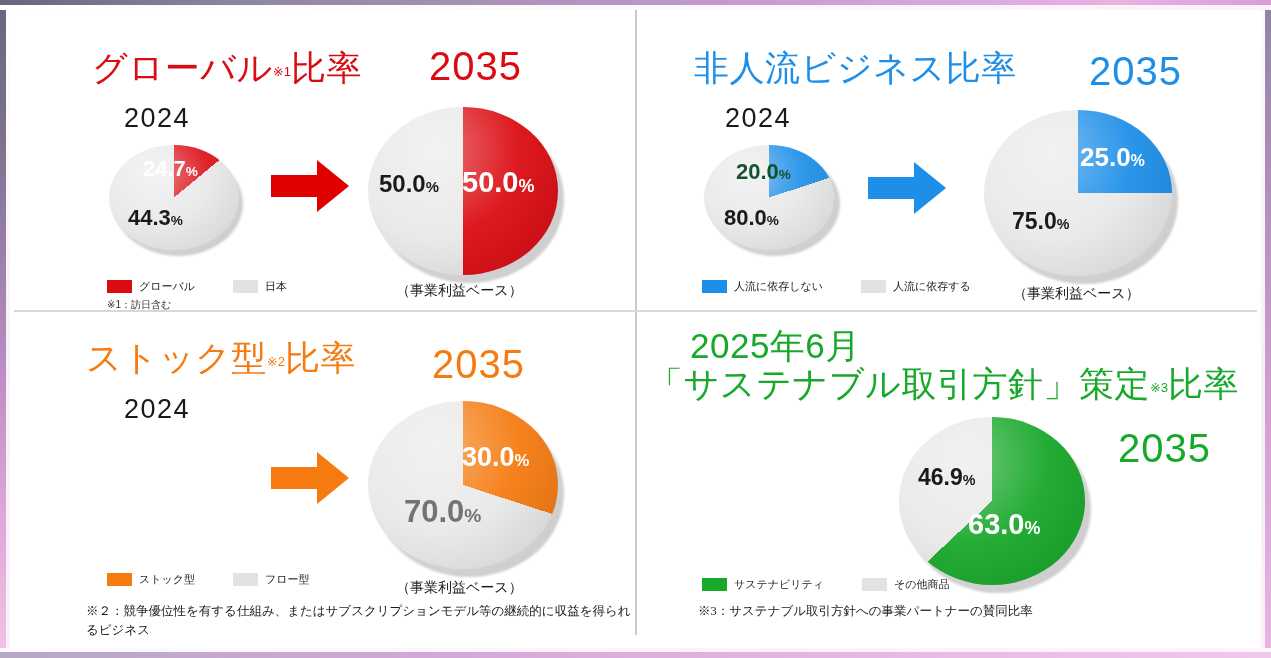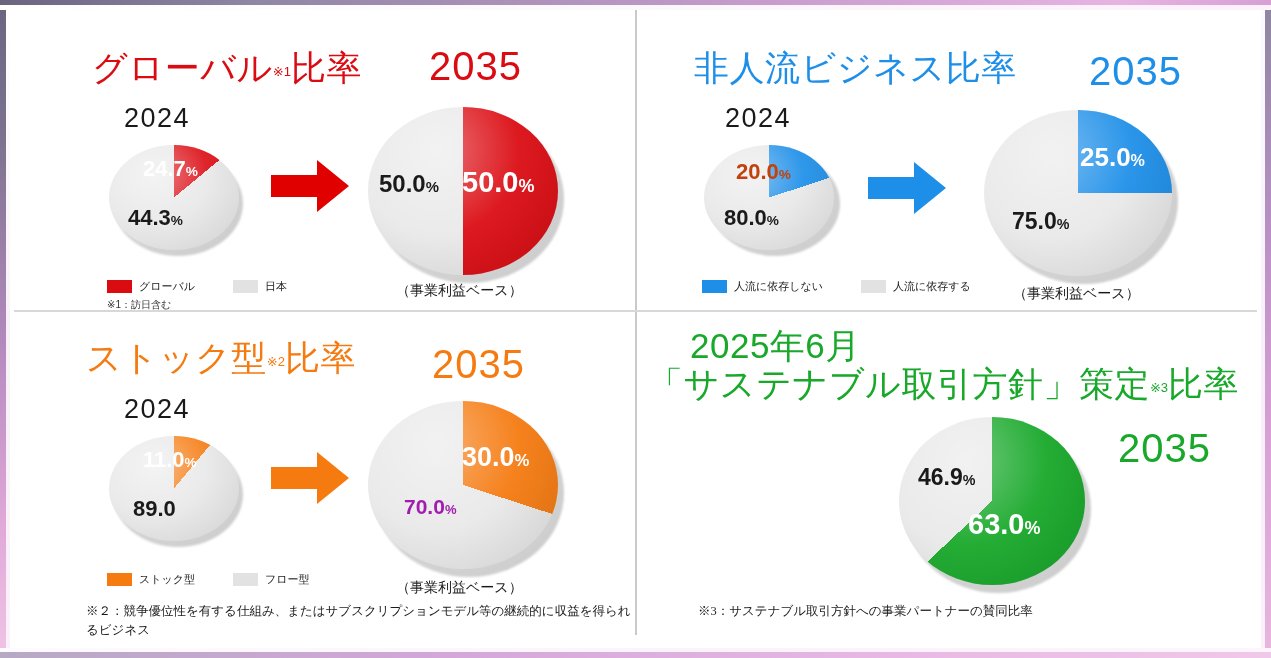--- a/index.html
+++ b/index.html
@@ -244,21 +244,21 @@
     </div>
 
     <div class="year-2024" style="left:85px; top:93px;">2024</div>
 
     <div class="pie-wrap" style="left:62px; top:127px; width:150px; height:122px;">
       <div class="pie-shadow" style="left:8px; top:14px; width:130px; height:105px;"></div>
       <div class="pie" style="left:2px; top:8px; width:130px; height:105px;
                   background: conic-gradient(from 0deg, #1E8FE8 0 72deg, #E8E8E8 72deg 360deg);"></div>
       <div class="pie" style="left:2px; top:8px; width:130px; height:105px;
                   background: radial-gradient(ellipse at 34% 28%, rgba(255,255,255,0.48) 0%, rgba(255,255,255,0.08) 45%, rgba(0,0,0,0.10) 100%);"></div>
-      <div class="slice-label" style="left:34px; top:24px; font-size:22px; color:#c2410c;">
+      <div class="slice-label" style="left:34px; top:24px; font-size:22px; color:#14532d;">
         <span>20.0</span><span class="pct">%</span>
       </div>
       <div class="slice-label" style="left:22px; top:70px; font-size:22px; color:#1A1A1A;">
         <span>80.0</span><span class="pct">%</span>
       </div>
     </div>
 
     <svg class="arrow" style="left:228px; top:150px;" viewBox="0 0 78 56">
       <path d="M0 17 H46 V2 L78 28 L46 54 V39 H0 Z" fill="#1E8FE8"></path>
     </svg>
@@ -295,50 +295,37 @@
   </div>
 
   <div class="quad" id="q-bl">
 
     <div class="panel-title" style="left:72px; top:24px; color:#F57B11;">
       <span>ストック型</span><span class="sup">※2</span><span>比率</span>
     </div>
 
     <div class="year-2024" style="left:110px; top:80px;">2024</div>
 
-    <div class="pie-wrap" style="left:93px; top:114px; width:152px; height:122px;">
-      <div class="pie-shadow" style="left:6px; top:14px; width:130px; height:105px;"></div>
-      <div class="pie" style="left:2px; top:8px; width:130px; height:105px;
-                  background: conic-gradient(from 0deg, #F57B11 0 39.6deg, #E8E8E8 39.6deg 360deg);"></div>
-      <div class="pie" style="left:2px; top:8px; width:130px; height:105px;
-                  background: radial-gradient(ellipse at 34% 28%, rgba(255,255,255,0.50) 0%, rgba(255,255,255,0.10) 45%, rgba(0,0,0,0.10) 100%);"></div>
-      <div class="slice-label" style="left:36px; top:21px; font-size:22px; color:#FFFFFF;">
-        <span>11.0</span><span class="pct">%</span>
-      </div>
-      <div class="slice-label" style="left:26px; top:70px; font-size:22px; color:#1A1A1A;">
-        <span>89.0</span><span class="pct"></span>
-      </div>
-    </div>
 
     <svg class="arrow" style="left:257px; top:136px;" viewBox="0 0 78 56">
       <path d="M0 17 H46 V2 L78 28 L46 54 V39 H0 Z" fill="#F57B11"></path>
     </svg>
 
     <div class="year-2035" style="left:418px; top:28px; color:#F57B11;">2035</div>
 
     <div class="pie-wrap" style="left:350px; top:82px; width:215px; height:180px;">
       <div class="pie-shadow" style="left:10px; top:13px; width:190px; height:168px;"></div>
       <div class="pie" style="left:4px; top:5px; width:190px; height:168px;
                   background: conic-gradient(from 0deg, #F57B11 0 108deg, #E9E9E9 108deg 360deg);"></div>
       <div class="pie" style="left:4px; top:5px; width:190px; height:168px;
                   background: radial-gradient(ellipse at 36% 26%, rgba(255,255,255,0.40) 0%, rgba(255,255,255,0.05) 48%, rgba(0,0,0,0.12) 100%);"></div>
       <div class="slice-label" style="left:98px; top:48px; font-size:27px; color:#FFFFFF;">
         <span>30.0</span><span class="pct">%</span>
       </div>
-      <div class="slice-label" style="left:40px; top:100px; font-size:21px; color:#a21caf;">
+      <div class="slice-label" style="left:40px; top:100px; font-size:31px; color:#737373;">
         <span>70.0</span><span class="pct">%</span>
       </div>
     </div>
 
     <div class="caption" style="left:382px; top:265px;">（事業利益ベース）</div>
 
     <div class="legend" style="left:93px; top:258px;">
       <span class="item">
         <span class="sw" style="background:#F57B11;"></span>
         <span>ストック型</span>
@@ -370,17 +357,28 @@
       <div class="pie" style="left:4px; top:5px; width:186px; height:168px;
                   background: radial-gradient(ellipse at 36% 26%, rgba(255,255,255,0.38) 0%, rgba(255,255,255,0.05) 48%, rgba(0,0,0,0.12) 100%);"></div>
       <div class="slice-label" style="left:23px; top:54px; font-size:23px; color:#1A1A1A;">
         <span>46.9</span><span class="pct">%</span>
       </div>
       <div class="slice-label" style="left:73px; top:98px; font-size:29px; color:#FFFFFF;">
         <span>63.0</span><span class="pct">%</span>
       </div>
     </div>
 
+    <div class="legend" style="left:62px; top:263px;">
+      <span class="item">
+        <span class="sw" style="background:#18A82A;"></span>
+        <span>サステナビリティ</span>
+      </span>
+      <span class="gap"></span>
+      <span class="item">
+        <span class="sw" style="background:#E2E2E2;"></span>
+        <span>その他商品</span>
+      </span>
+    </div>
 
     <div class="footnote" style="left:58px; top:288px; width:545px;">※3：サステナブル取引方針への事業パートナーの賛同比率</div>
   </div>
 
 </div>
 
 </body></html>

